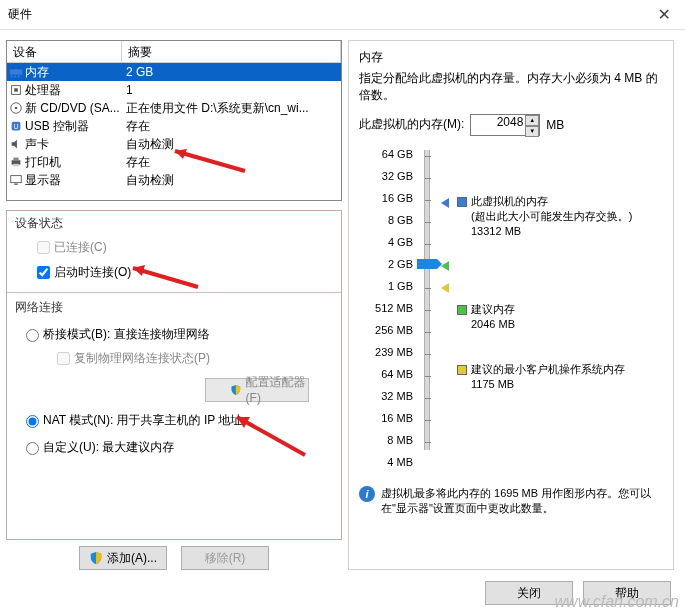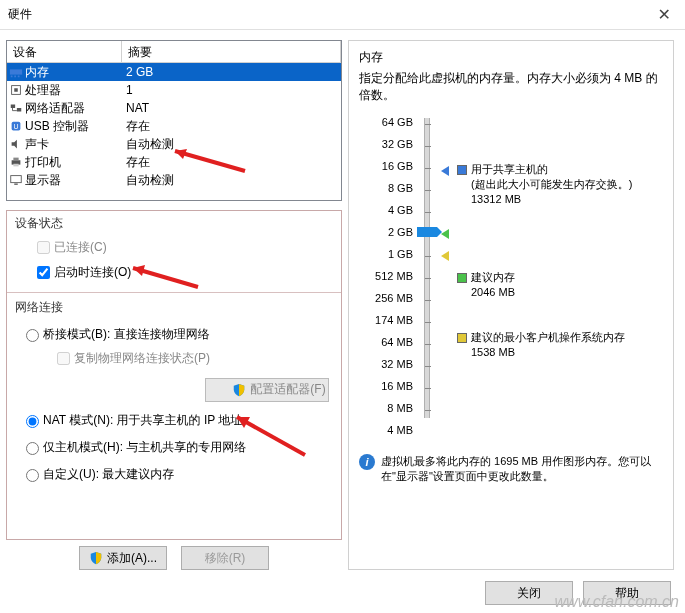--- a/index.html
+++ b/index.html
@@ -70,21 +70,21 @@
   }
   .group-label { position: relative; top: 0; color: #333; }
   .checkbox-row { display: flex; align-items: center; margin: 6px 0 0 18px; }
   .checkbox-row input { margin-right: 4px; }
   .disabled { color: #888; }
   .divider { border-top: 1px solid #d8c0c0; margin: 10px -8px 6px -8px; }
   .radio-row { display: flex; align-items: center; margin: 10px 0 0 6px; }
   .radio-row input { margin-right: 4px; }
   .config-btn {
     margin: 10px 0 6px 190px;
-    width: 124px;
+    width: 104px;
     height: 24px;
     border: 1px solid #bbb;
     background: #e8e8e8;
     color: #888;
     display: flex;
     align-items: center;
     justify-content: center;
     gap: 4px;
     padding-left: 24px;
   }
@@ -284,27 +284,26 @@
               <rect x="3" y="3" width="10" height="10" fill="none" stroke="#555"></rect>
               <rect x="6" y="6" width="4" height="4" fill="#555"></rect>
             </svg>
           </span>
         <span class="dev">处理器</span>
         <span class="sum">1</span>
       </div>
       <div class="dl-row">
         <span class="icon">
             <svg viewBox="0 0 16 16">
-              <rect x="2" y="4" width="5" height="4" fill="#555"></rect>
-              <rect x="9" y="8" width="5" height="4" fill="#555"></rect>
-              <path d="M4 8 v3 h5" stroke="#555" fill="none"></path>
-            </svg>
-          </span>
-        <span class="dev">网络适配器</span>
-        <span class="sum">NAT</span>
+              <circle cx="8" cy="8" r="6" fill="none" stroke="#555"></circle>
+              <circle cx="8" cy="8" r="1.5" fill="#555"></circle>
+            </svg>
+          </span>
+        <span class="dev">新 CD/DVD (SA...</span>
+        <span class="sum">正在使用文件 D:\系统更新\cn_wi...</span>
       </div>
       <div class="dl-row">
         <span class="icon">
             <svg viewBox="0 0 16 16">
               <rect x="3" y="3" width="10" height="10" rx="2" fill="#3a7ad8"></rect>
               <text x="8" y="11" text-anchor="middle" font-size="8" fill="#fff">U</text>
             </svg>
           </span>
         <span class="dev">USB 控制器</span>
         <span class="sum">存在</span>
@@ -367,24 +366,20 @@
         <svg class="shield" viewBox="0 0 16 16">
             <path d="M8 1 l6 2 v4 c0 4 -3 7 -6 8 c-3 -1 -6 -4 -6 -8 v-4 z" fill="#1a88e0"></path>
             <path d="M8 1 l6 2 v4 c0 4 -3 7 -6 8 z" fill="#f0c000"></path>
           </svg>
         <span>配置适配器(F)</span>
       </div>
 
       <div class="radio-row">
         <input type="radio" name="net" checked="" style="">
         <span>NAT 模式(N): 用于共享主机的 IP 地址</span>
-      </div>
-      <div class="radio-row">
-        <input type="radio" name="net" style="">
-        <span>仅主机模式(H): 与主机共享的专用网络</span>
       </div>
       <div class="radio-row">
         <input type="radio" name="net" style="">
         <span>自定义(U): 最大建议内存</span>
       </div>
 
       <svg class="arrow-red" style="left:158px;top:-64px" width="90" height="30">
         <path d="M80 24 L10 4" stroke="#e02020" stroke-width="4"></path>
           <path d="M10 4 l12 -2 l-4 10 z" fill="#e02020"></path>
       </svg>
@@ -408,33 +403,44 @@
       </div>
       <div class="btn disabled">
         <span>移除(R)</span>
       </div>
     </div>
   </div>
 
   <div class="right-panel">
     <div class="rp-title">内存</div>
     <div class="rp-desc">指定分配给此虚拟机的内存量。内存大小必须为 4 MB 的倍数。</div>
+    <div class="mem-input-row">
+      <span><span>此虚拟机的内存(M):</span></span>
+      <span class="mem-input">
+        <span>2048</span>
+        <span class="spinner">
+            <div>▲</div>
+            <div>▼</div>
+          </span>
+      </span>
+      <span>MB</span>
+    </div>
 
     <div class="slider-area">
       <div class="slider-labels">
         <div style="top:0">64 GB</div>
         <div style="top:22px">32 GB</div>
         <div style="top:44px">16 GB</div>
         <div style="top:66px">8 GB</div>
         <div style="top:88px">4 GB</div>
         <div style="top:110px">2 GB</div>
         <div style="top:132px">1 GB</div>
         <div style="top:154px">512 MB</div>
         <div style="top:176px">256 MB</div>
-        <div style="top:198px">174 MB</div>
+        <div style="top:198px">239 MB</div>
         <div style="top:220px">64 MB</div>
         <div style="top:242px">32 MB</div>
         <div style="top:264px">16 MB</div>
         <div style="top:286px">8 MB</div>
         <div style="top:308px">4 MB</div>
       </div>
       <div class="slider-track-wrap">
         <div class="slider-track">
           <div class="tick" style="top:6px"></div>
             <div class="tick" style="top:28px"></div>
@@ -453,31 +459,31 @@
         </div>
         <div class="slider-thumb" style="top:111px"></div>
       </div>
       <div class="marker-col">
         <div class="marker left" style="top:50px;border-right-color:#3a7ad8"></div>
         <div class="marker left" style="top:113px;border-right-color:#4bc24b"></div>
         <div class="marker left" style="top:135px;border-right-color:#e0c838"></div>
       </div>
       <div class="legend-col">
         <div class="legend-item" style="top:46px">
-          <span class="legend-box" style="background:#3a7ad8"></span><span>用于共享主机的</span><br>
+          <span class="legend-box" style="background:#3a7ad8"></span><span>此虚拟机的内存</span><br>
           <span style="padding-left:14px">(超出此大小可能发生内存交换。)</span><br>
           <span style="padding-left:14px">13312 MB</span>
         </div>
         <div class="legend-item" style="top:154px">
           <span class="legend-box" style="background:#4bc24b"></span><span>建议内存</span><br>
           <span style="padding-left:14px">2046 MB</span>
         </div>
         <div class="legend-item" style="top:214px">
           <span class="legend-box" style="background:#e0c838"></span><span>建议的最小客户机操作系统内存</span><br>
-          <span style="padding-left:14px">1538 MB</span>
+          <span style="padding-left:14px">1175 MB</span>
         </div>
       </div>
     </div>
 
     <div class="info-row">
       <div class="info-icon">i</div>
       <div>虚拟机最多将此内存的 1695 MB 用作图形内存。您可以在"显示器"设置页面中更改此数量。</div>
     </div>
   </div>
 </div>

